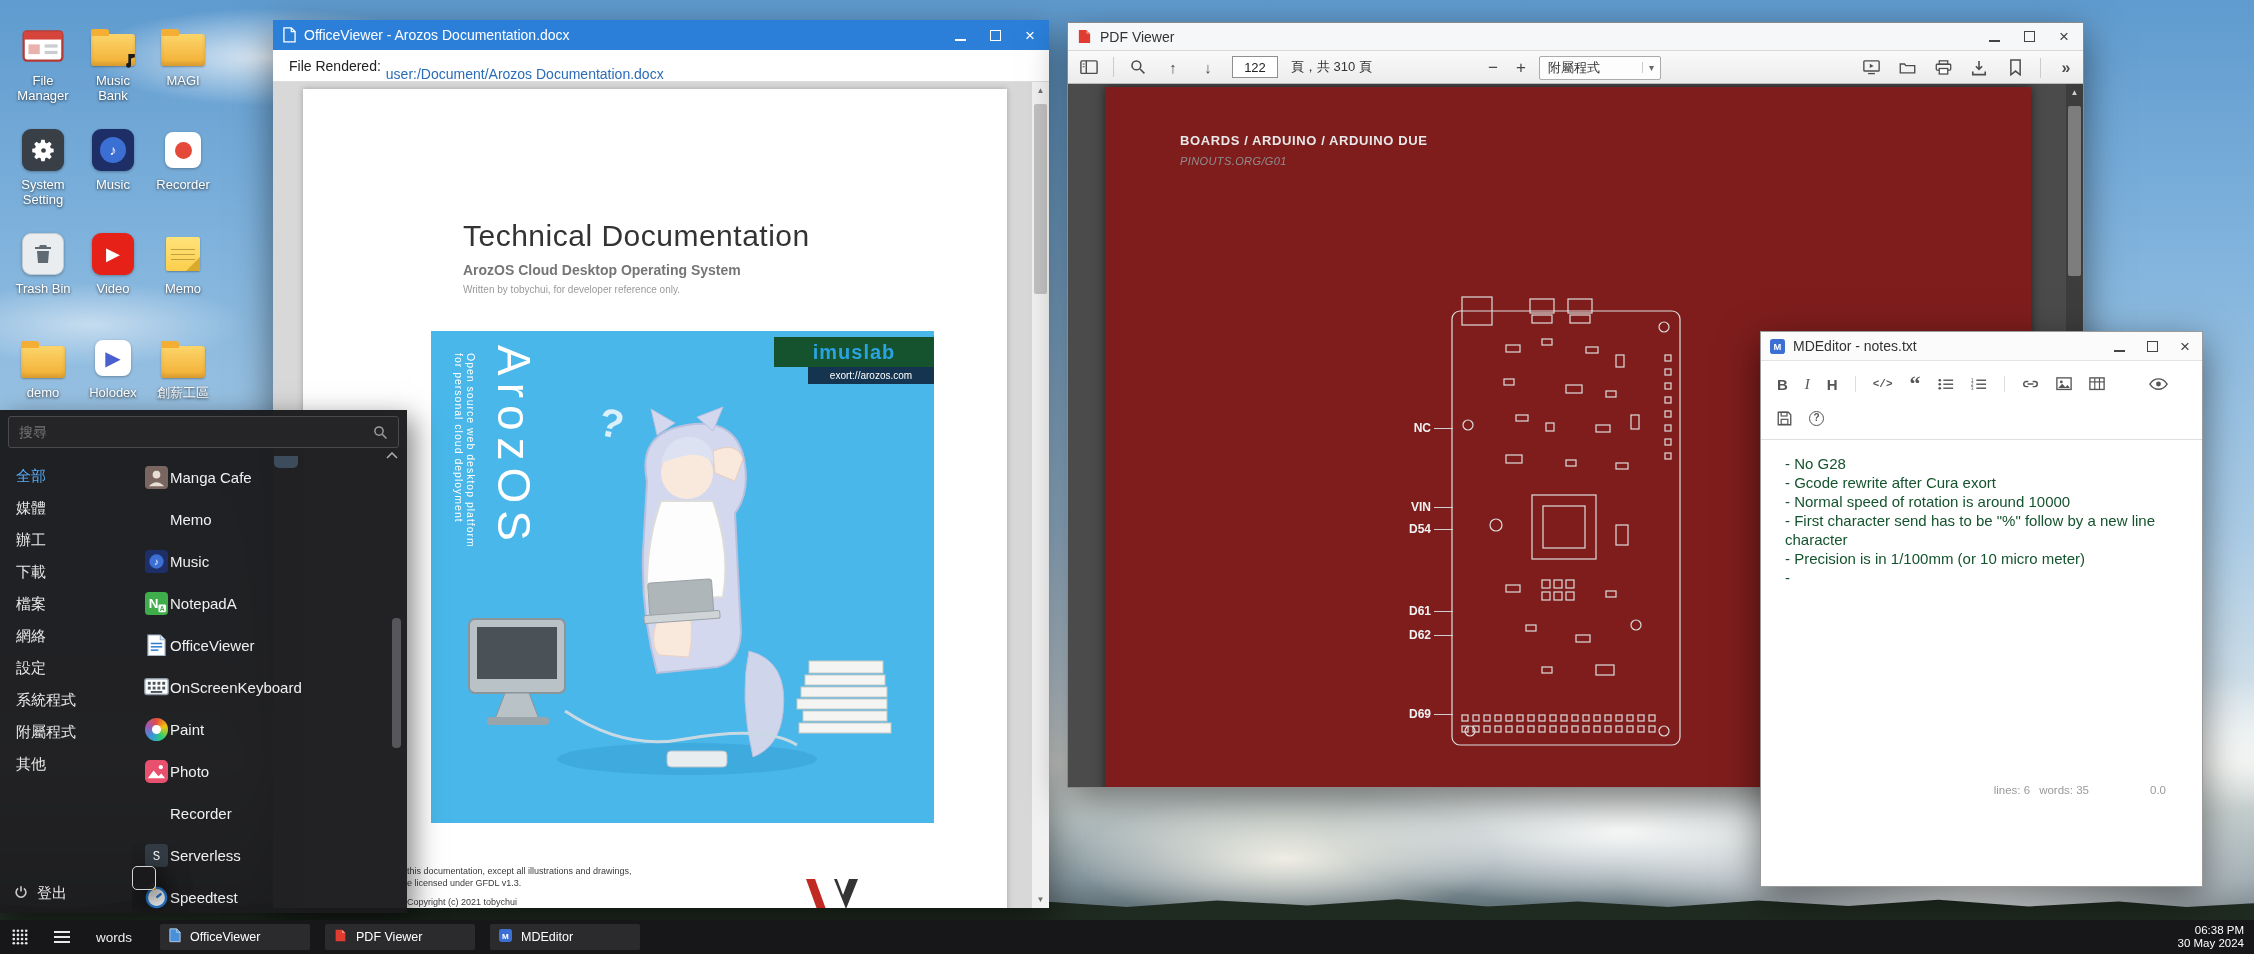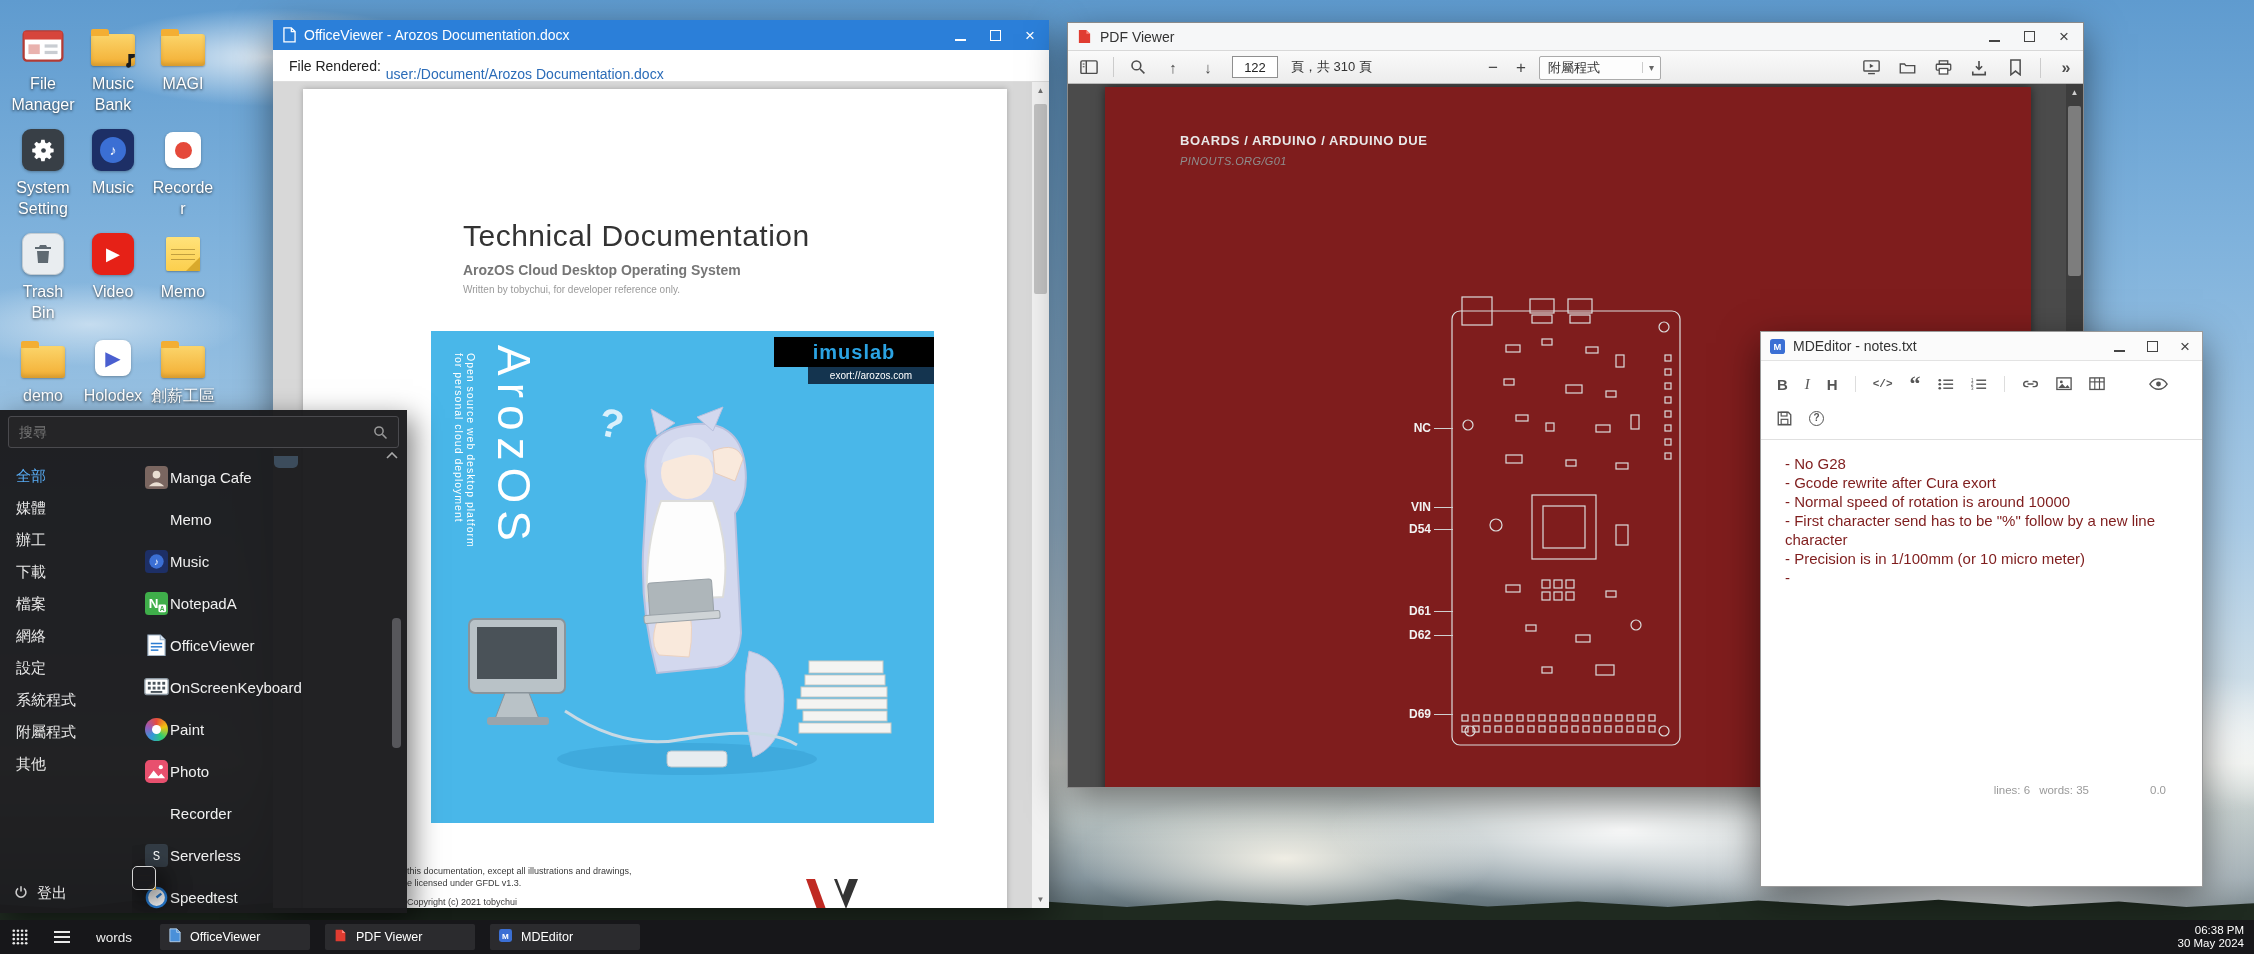--- a/index.html
+++ b/index.html
@@ -17,21 +17,21 @@
       radial-gradient(ellipse 260px 70px at 12% 6%, rgba(255,255,255,.8), transparent 70%),
       radial-gradient(ellipse 300px 80px at 35% 12%, rgba(255,255,255,.6), transparent 70%),
       radial-gradient(ellipse 220px 60px at 4% 34%, rgba(255,255,255,.5), transparent 70%),
       linear-gradient(180deg,#5f9bcf 0%,#7fb2dc 25%,#a9cbe6 55%,#cfdfe9 72%,#e9ece8 80%,#bac5c5 86%,#87979f 92%,#49595f 97%,#2f3b42 100%);
   }
   .treeline { position:absolute; left:0; bottom:34px; width:100%; height:28px; background:#1f2a20;
     clip-path:polygon(0 100%,0 45%,3% 60%,6% 30%,10% 52%,14% 26%,18% 48%,22% 30%,26% 56%,30% 36%,34% 52%,38% 28%,42% 50%,46% 32%,50% 54%,54% 30%,58% 48%,62% 26%,66% 52%,70% 34%,74% 54%,78% 30%,82% 50%,86% 28%,90% 52%,94% 34%,97% 54%,100% 40%,100% 100%); }
 
   
   .dicon { position:absolute; width:70px; text-align:center; z-index:1; cursor:default; }
-  .dlabel { width:64px; margin:0 auto; color:#fff; font-size:16px; line-height:21px; text-shadow:0 1px 3px rgba(0,0,0,.8); word-wrap:break-word; }
+  .dlabel { width:64px; margin:0 auto; color:#fff; font-size:13px; line-height:15px; text-shadow:0 1px 3px rgba(0,0,0,.8); word-wrap:break-word; }
   .ic { width:48px; height:48px; margin:0 auto 3px; display:flex; align-items:center; justify-content:center; position:relative; }
   .rsq { width:42px; height:42px; border-radius:9px; display:flex; align-items:center; justify-content:center; box-shadow:0 1px 3px rgba(0,0,0,.3); }
   .folder { position:relative; width:44px; height:32px; margin-top:8px; background:linear-gradient(#fbd56b,#f3ae33); border-radius:3px; box-shadow:inset 0 -3px 4px rgba(0,0,0,.12), 0 1px 2px rgba(0,0,0,.3); }
   .folder::before { content:""; position:absolute; top:-5px; left:0; width:18px; height:7px; background:#f3ae33; border-radius:2px 3px 0 0; }
   .memo-note { width:34px; height:34px; background:linear-gradient(#ffe27a,#fccf4d); position:relative; border-radius:2px; box-shadow:0 1px 2px rgba(0,0,0,.3); }
   .memo-note::before { content:""; position:absolute; left:5px; right:5px; top:8px; height:16px; background:repeating-linear-gradient(180deg, transparent 0 4px, rgba(120,90,20,.45) 4px 5px); }
   .memo-note::after { content:""; position:absolute; right:0; bottom:0; border:7px solid; border-color:transparent #d9a92c #d9a92c transparent; }
   .memo-note.sm { width:24px; height:24px; }
   .memo-note.sm::before { top:5px; height:12px; }
   .memo-note.sm::after { border-width:5px; }
@@ -57,21 +57,21 @@
   .ov-link { color:#2b6cb8; text-decoration:none; cursor:pointer;margin-top:17px; }
   .ov-content { position:absolute; top:62px; left:0; right:0; bottom:0; background:#d8d8d8; overflow:hidden; }
   .ov-page { position:absolute; left:30px; top:7px; width:704px; height:840px; background:#fff; box-shadow:0 0 6px rgba(0,0,0,.25); overflow:hidden; }
   .doc-head { margin:130px 0 0 160px; width:543px; text-align:left; }
   .doc-title { font-size:30px; color:#333; letter-spacing:.5px; }
   .doc-sub { margin-top:9px; font-size:14px; font-weight:bold; color:#767676; }
   .doc-by { margin-top:6px; font-size:10px; color:#9a9a9a; }
   .poster { position:relative; margin:36px 0 0 128px; width:503px; height:492px; background:var(--poster-blue,#49b7e9); overflow:hidden; }
   .poster-tags { position:absolute; left:22px; top:22px; height:330px; writing-mode:vertical-rl; color:#fff; font-size:10.5px; letter-spacing:1px; }
   .poster-brand { position:absolute; left:56px; top:14px; height:340px; writing-mode:vertical-rl; color:#fff; font-size:46px; letter-spacing:7px; }
-  .imuslab-box { position:absolute; right:0; top:6px; width:160px; height:30px; background:#000000; color:#2ba3e3; font-size:20px; font-weight:bold; letter-spacing:1px; display:flex; align-items:center; justify-content:center; }
+  .imuslab-box { position:absolute; right:0; top:6px; width:160px; height:30px; background:#14532d; color:#2ba3e3; font-size:20px; font-weight:bold; letter-spacing:1px; display:flex; align-items:center; justify-content:center; }
   .poster-url { position:absolute; right:0; top:36px; width:126px; height:17px; background:#14344f; color:#fff; font-size:10px; display:flex; align-items:center; justify-content:center; }
   .poster-q { position:absolute; left:168px; top:70px; font-size:40px; font-weight:bold; color:#dbf0fb; transform:rotate(12deg); }
   .legal { margin:42px 0 0 104px; font-size:9px; line-height:12px; color:#3a3a3a; }
   .legal .gap { margin-top:7px; }
   .doc-redmark { position:absolute; left:495px; top:790px; }
 
   
   .sb { position:absolute; top:0; right:0; bottom:0; width:17px; background:#f1f1f1; }
   .sb-ar { height:17px; display:flex; align-items:center; justify-content:center; font-size:8px; color:#707070; cursor:pointer; }
   .sb-th { position:absolute; left:2px; right:2px; border-radius:2px; background:#c1c1c1; }
@@ -110,21 +110,21 @@
   .md-tools { padding:12px 16px 10px; border-bottom:1px solid #e0e0e0; }
   .md-row { display:flex; align-items:center; gap:17px; height:22px; }
   .md-row + .md-row { margin-top:12px; }
   .mi { color:#555; font-size:15px; cursor:pointer; display:flex; align-items:center; line-height:1; }
   .mi.b { font-weight:bold; }
   .mi.i { font-style:italic; font-family:"Liberation Serif",serif; }
   .mi.code { font-family:"Liberation Mono",monospace; font-size:11px; font-weight:bold; }
   .mi.quote { font-family:"Liberation Serif",serif; font-size:22px; font-weight:bold; height:14px; }
   .msep { width:1px; height:16px; background:#ddd; }
   .mi.eye { margin-left:auto; margin-right:18px; }
-  .md-text { padding:14px 24px 0; font-size:15px; line-height:19px; color:#7f1d1d; width:419px; }
+  .md-text { padding:14px 24px 0; font-size:15px; line-height:19px; color:#14532d; width:419px; }
   .md-text div { min-height:19px; }
   .md-status { position:absolute; top:452px; left:0; right:0; display:flex; justify-content:flex-end; align-items:center; gap:9px; font-size:11.5px; color:#9a9a9a; padding-right:36px; }
   .md-status .pos { margin-left:52px; }
 
   
   .sm { position:absolute; left:0; top:410px; width:407px; height:503px; background:rgba(27,27,29,.97); z-index:5; box-shadow:6px 8px 26px rgba(0,0,0,.5); color:#e8e8e8; }
   .sm-search { position:absolute; left:8px; right:8px; top:6px; height:32px; background:#252527; border:1px solid #4a4a4e; border-radius:3px; display:flex; align-items:center; }
   .sm-input { flex:1; background:transparent; border:none; outline:none; color:#ddd; font-size:14px; padding:0 10px; font-family:"Liberation Sans",sans-serif; }
   .sm-search .mag { margin-right:10px; display:flex; }
   .sm-cats { position:absolute; left:0; top:50px; width:132px; }

